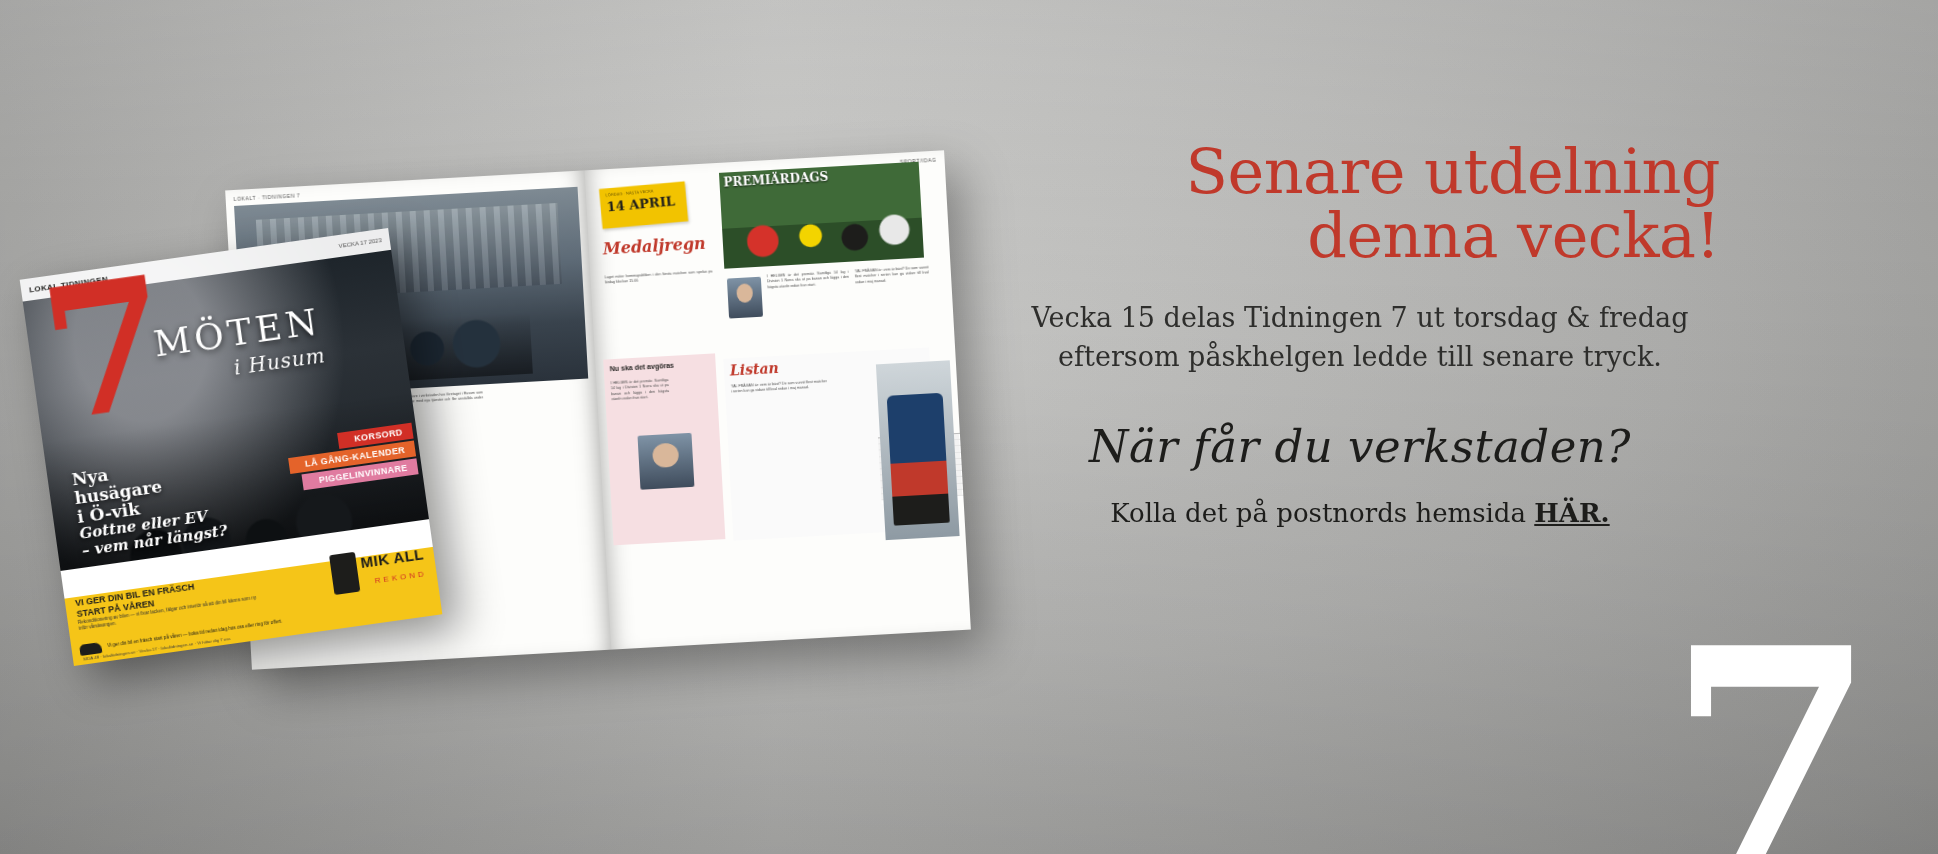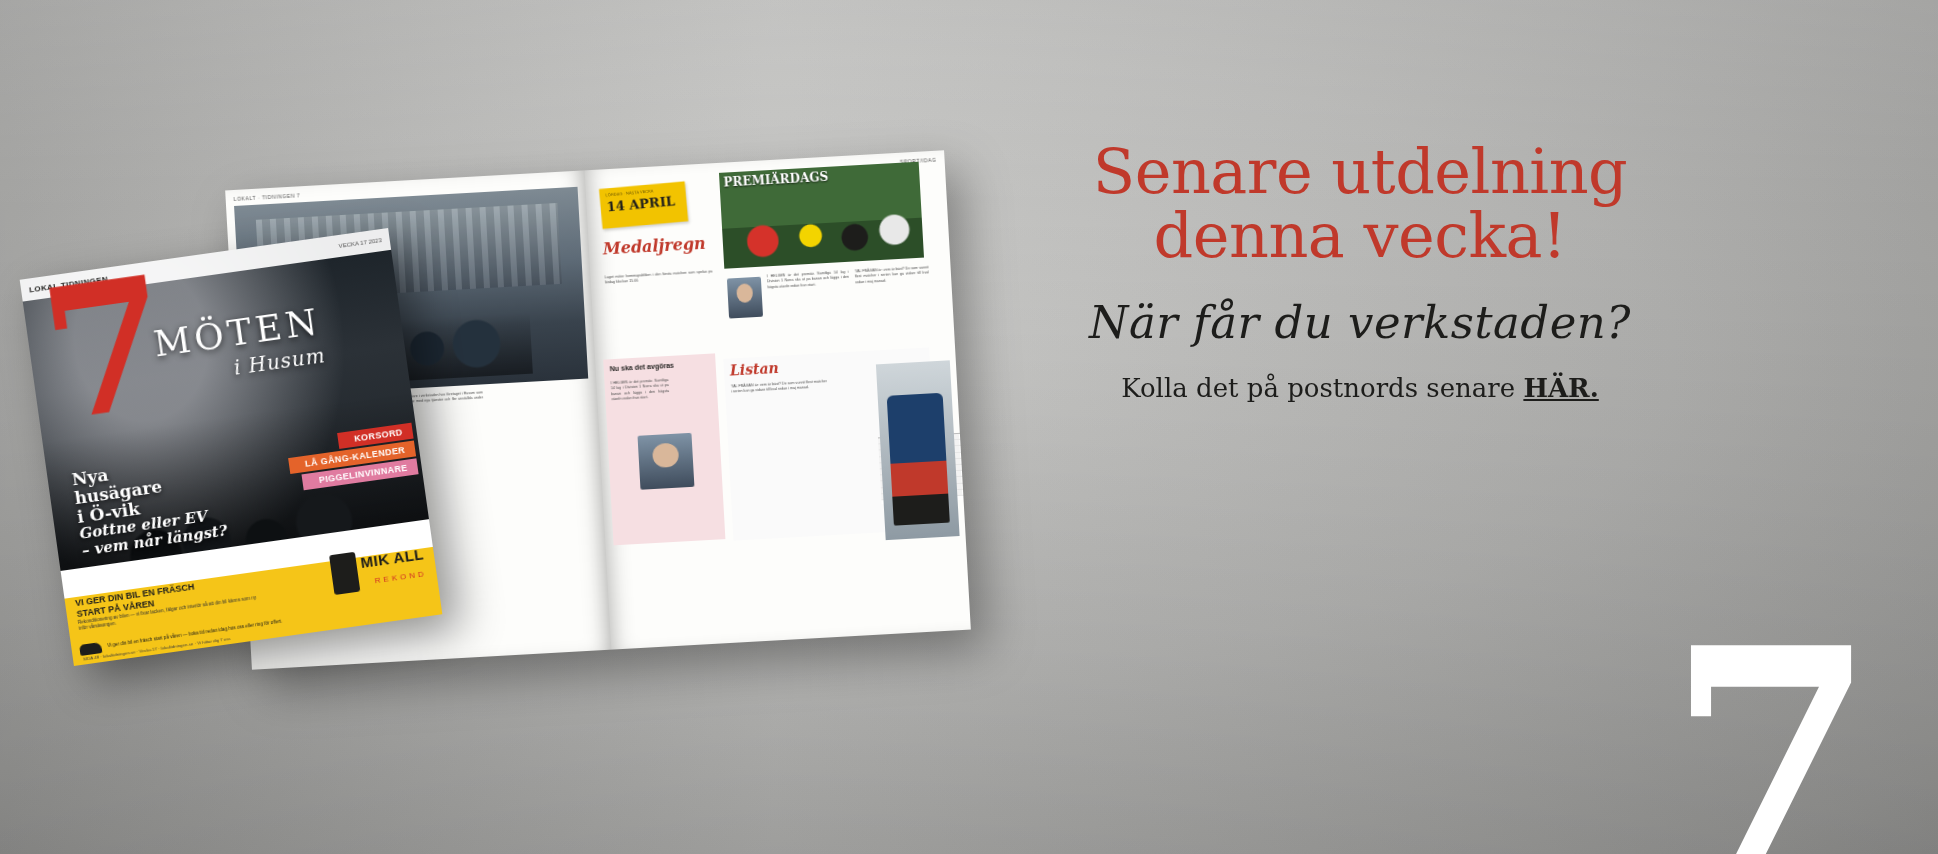--- a/index.html
+++ b/index.html
@@ -39,20 +39,21 @@
   }
   .headline {
     font-family: "DejaVu Serif", "Liberation Serif", serif;
     color: #c0392b;
     font-size: 62px;
     line-height: 1.03;
     font-weight: 400;
     letter-spacing: -0.5px;
     margin: 0 0 30px 0;
     white-space: pre-line;
+    text-align: right;
   }
   .sub {
     font-family: "DejaVu Serif", "Liberation Serif", serif;
     color: #2e2e2c;
     font-size: 27px;
     line-height: 1.45;
     margin: 0 0 46px 0;
     white-space: pre-line;
   }
   .script {
@@ -501,20 +502,22 @@
         <span class="ad-car"></span>
         <span class="ad-strip-text">Vi ger din bil en fräsch start på våren — boka tid redan idag hos oss eller ring för offert.</span>
       </div>
       <div class="cover-footer">SIDA 48 · lokaltidningen.se · Vecka 17 · lokaltidningen.se · Vi hittar dig 7 oss</div>
     </div>
   </div>
 
   <div class="text-col">
     <h1 class="headline">Senare utdelning
 denna vecka!</h1>
+    <p class="sub">Vecka 15 delas Tidningen 7 ut torsdag &amp; fredag
+eftersom påskhelgen ledde till senare tryck.</p>
     <p class="script">När får du verkstaden?</p>
     <p class="cta">
-      <span>Kolla det på postnords senare </span><a href="#">HÄR.</a>
+      <span>Kolla det på postnords hemsida </span><a href="#">HÄR.</a>
     </p>
   </div>
 
   <div class="big-seven">7</div>
 </div>
 
 </body></html>

